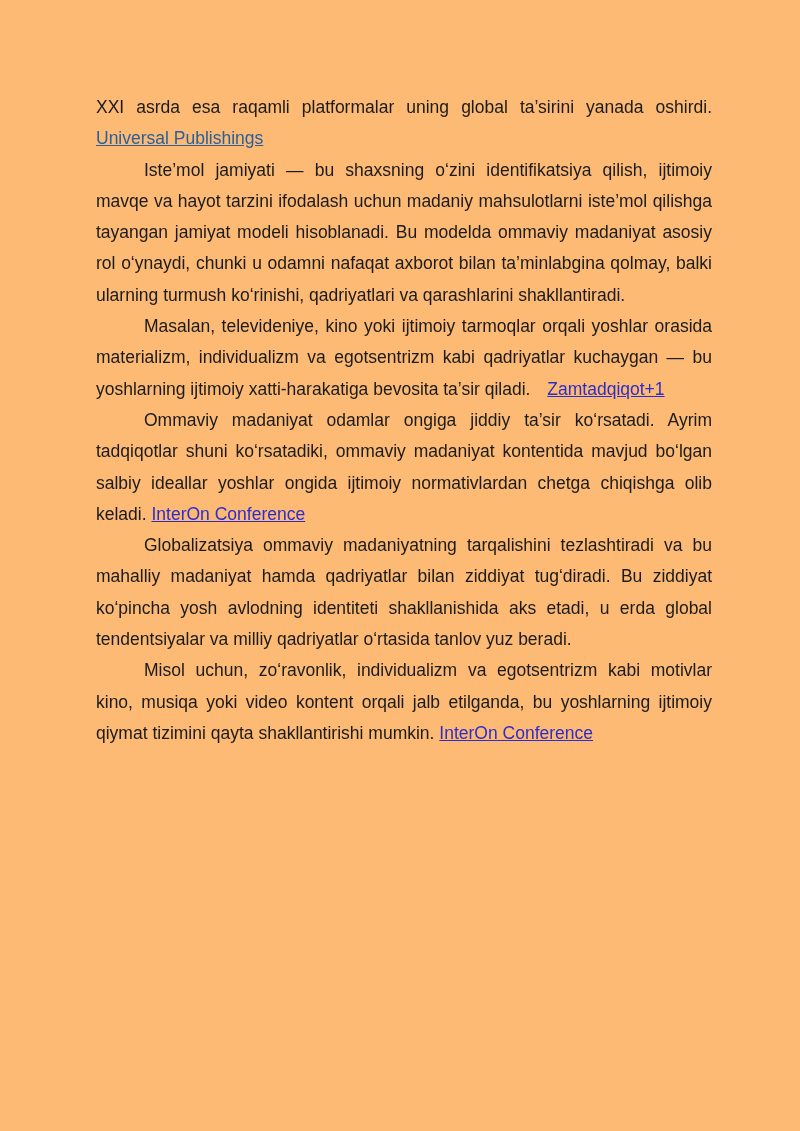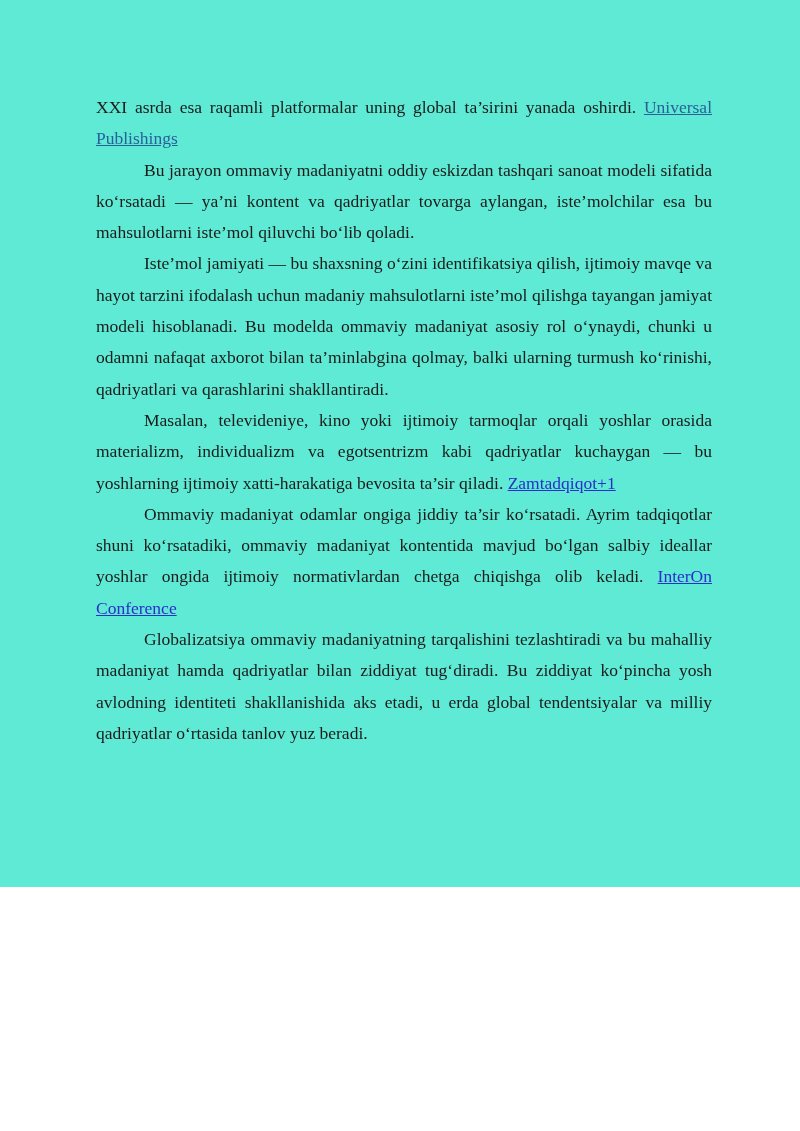--- a/index.html
+++ b/index.html
@@ -3,24 +3,24 @@
 <meta charset="utf-8">
 <style>
   html, body {
     margin: 0;
     padding: 0;
     background: #ffffff;
   }
   .page {
     position: relative;
     width: 800px;
-    height: 887px;
-    background: #5eead4;
+    height: 1131px;
+    background: #fdba74;
     overflow: hidden;
-    font-family: Liberation Serif, serif;
+    font-family: Liberation Sans, sans-serif;
   }
   .doc-body {
     position: absolute;
     left: 96px;
     top: 92px;
     width: 616px;
     color: #1b1b1b;
     font-size: 17.5px;
     line-height: 31.3px;
   }
@@ -36,19 +36,19 @@
     text-decoration: underline;
     cursor: pointer;
   }
 </style>
 </head>
 <body>
 
 <div class="page">
   <div class="doc-body" id="doc-body" style="color: rgb(27, 27, 27);">
       <p class="para"><span>XXI asrda esa raqamli platformalar uning global ta’sirini yanada oshirdi. </span><a href="#" style="color: rgb(42, 96, 153);">Universal Publishings</a></p>
-      <p class="para indent"><span>Bu jarayon ommaviy madaniyatni oddiy eskizdan tashqari sanoat modeli sifatida ko‘rsatadi — ya’ni kontent va qadriyatlar tovarga aylangan, iste’molchilar esa bu mahsulotlarni iste’mol qiluvchi bo‘lib qoladi.</span></p>
       <p class="para indent"><span>Iste’mol jamiyati — bu shaxsning o‘zini identifikatsiya qilish, ijtimoiy mavqe va hayot tarzini ifodalash uchun madaniy mahsulotlarni iste’mol qilishga tayangan jamiyat modeli hisoblanadi. Bu modelda ommaviy madaniyat asosiy rol o‘ynaydi, chunki u odamni nafaqat axborot bilan ta’minlabgina qolmay, balki ularning turmush ko‘rinishi, qadriyatlari va qarashlarini shakllantiradi.</span></p>
-      <p class="para indent"><span>Masalan, televideniye, kino yoki ijtimoiy tarmoqlar orqali yoshlar orasida materializm, individualizm va egotsentrizm kabi qadriyatlar kuchaygan — bu yoshlarning ijtimoiy xatti-harakatiga bevosita ta’sir qiladi. </span><a href="#" style="color: rgb(45, 45, 204);">Zamtadqiqot+1</a></p>
+      <p class="para indent"><span>Masalan, televideniye, kino yoki ijtimoiy tarmoqlar orqali yoshlar orasida materializm, individualizm va egotsentrizm kabi qadriyatlar kuchaygan — bu yoshlarning ijtimoiy xatti-harakatiga bevosita ta’sir qiladi. </span><a href="#" style="color: rgb(45, 45, 204); margin-left: 12px;">Zamtadqiqot+1</a></p>
       <p class="para indent"><span>Ommaviy madaniyat odamlar ongiga jiddiy ta’sir ko‘rsatadi. Ayrim tadqiqotlar shuni ko‘rsatadiki, ommaviy madaniyat kontentida mavjud bo‘lgan salbiy ideallar yoshlar ongida ijtimoiy normativlardan chetga chiqishga olib keladi. </span><a href="#" style="color: rgb(45, 45, 204);">InterOn Conference</a></p>
       <p class="para indent"><span>Globalizatsiya ommaviy madaniyatning tarqalishini tezlashtiradi va bu mahalliy madaniyat hamda qadriyatlar bilan ziddiyat tug‘diradi. Bu ziddiyat ko‘pincha yosh avlodning identiteti shakllanishida aks etadi, u erda global tendentsiyalar va milliy qadriyatlar o‘rtasida tanlov yuz beradi.</span></p>
+      <p class="para indent"><span>Misol uchun, zo‘ravonlik, individualizm va egotsentrizm kabi motivlar kino, musiqa yoki video kontent orqali jalb etilganda, bu yoshlarning ijtimoiy qiymat tizimini qayta shakllantirishi mumkin. </span><a href="#" style="color: rgb(45, 45, 204);">InterOn Conference</a></p>
     </div>
 </div>
 
 </body></html>

